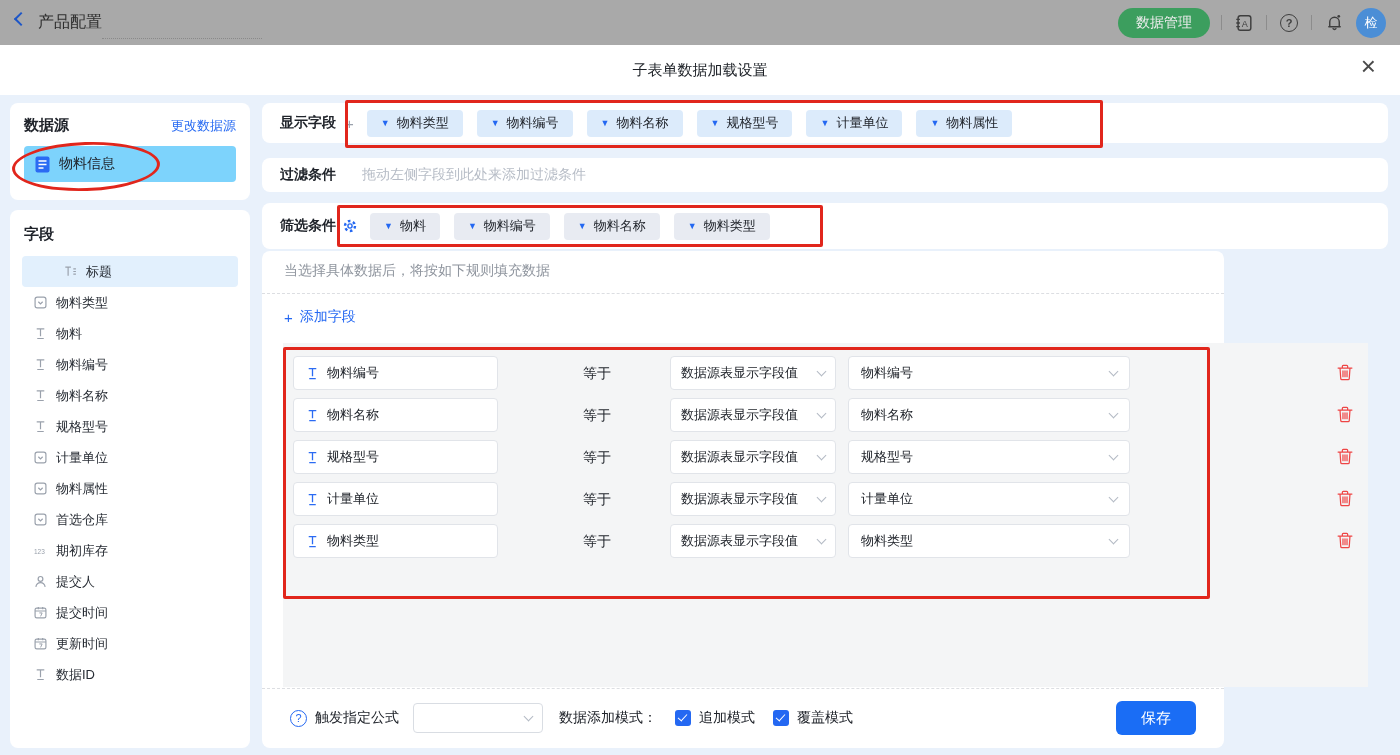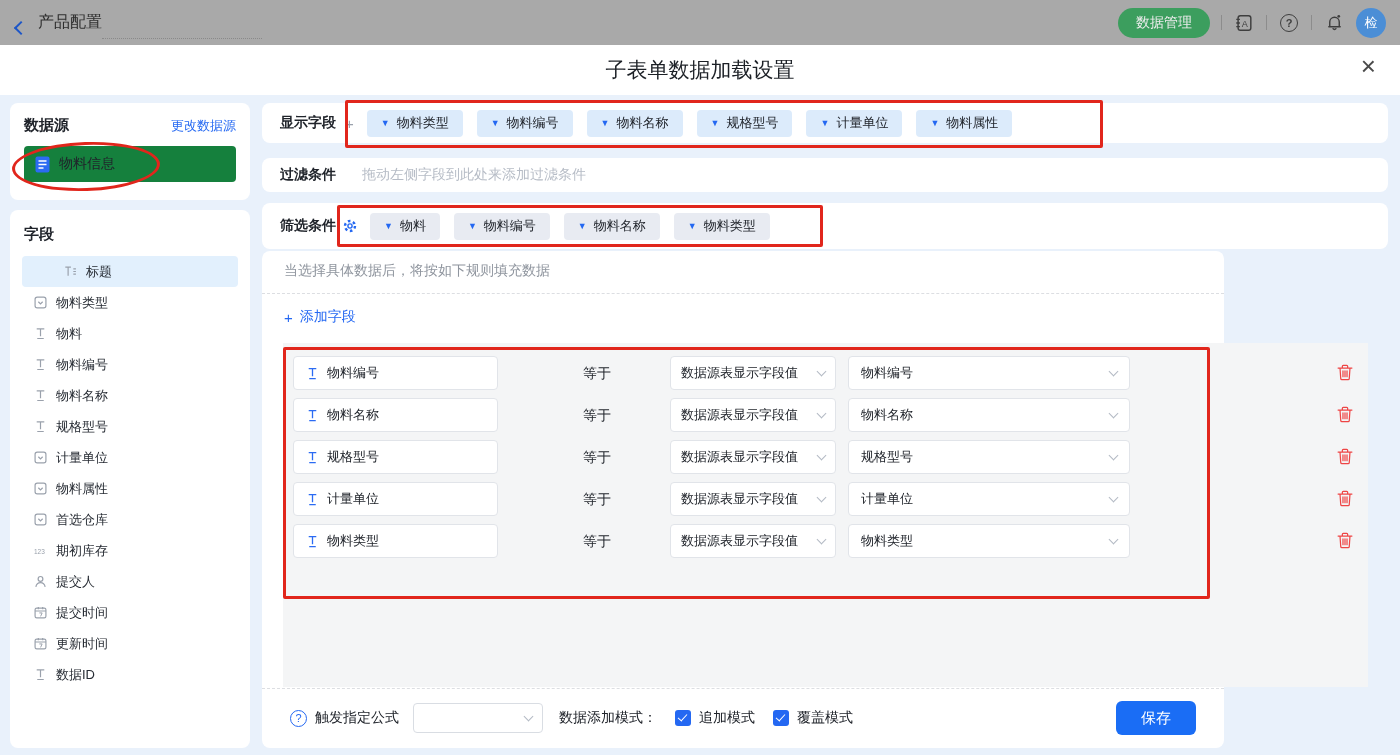--- a/index.html
+++ b/index.html
@@ -4,45 +4,45 @@
 <style>
   * { margin:0; padding:0; box-sizing:border-box; }
   html,body { width:1400px; height:755px; }
   body {
     position:relative; overflow:hidden;
     font-family:"Liberation Sans", sans-serif;
     background:#e9f1fb; color:#20242b;
   }
   
   .topbar{position:absolute;top:0;left:0;right:0;height:45px;background:#a9a9a9;z-index:1;}
-  .tb-back{position:absolute;left:16px;top:12px;display:flex;align-items:flex-end;gap:12px;cursor:pointer;}
+  .tb-back{position:absolute;left:16px;top:12px;display:flex;align-items:flex-start;gap:12px;cursor:pointer;}
   .chev-left{width:10px;height:10px;border-left:2.4px solid #1d56c8;border-bottom:2.4px solid #1d56c8;transform:rotate(45deg);margin-top:2px;}
   .tb-title{font-size:16px;color:#2f2f2f;}
   .tb-underline{position:absolute;left:102px;top:38px;width:160px;border-bottom:1px dotted #8a8a8a;}
   .tb-tabs{position:absolute;left:585px;top:0;height:45px;display:flex;align-items:center;gap:78px;}
   .tb-tab{font-size:16px;color:#2e2e2e;cursor:pointer;}
   .tb-tab.active{color:#1d5ace;}
   .tb-right{position:absolute;right:14px;top:0;height:45px;display:flex;align-items:center;gap:11px;}
   .pill{background:#3c9e5e;color:#ececec;font-size:14px;padding:6px 18px;border-radius:15px;cursor:pointer;}
   .tb-sep{width:1px;height:15px;background:#8c8c8c;}
   .tb-ic{width:22px;height:22px;display:flex;align-items:center;justify-content:center;color:#3e3e3e;cursor:pointer;}
   .help-ring{width:18px;height:18px;border:1.5px solid #3e3e3e;border-radius:50%;display:grid;place-items:center;font-size:11px;font-weight:bold;color:#3e3e3e;}
   .avatar{width:30px;height:30px;border-radius:50%;background:#4b8ed6;color:#fff;display:grid;place-items:center;font-size:13px;cursor:pointer;}
   
   .modal-header{position:absolute;top:45px;left:0;right:0;height:50px;background:#fff;display:flex;align-items:center;justify-content:center;z-index:1;}
-  .modal-title{font-size:21px;color:#1c2026;}
+  .modal-title{font-size:15px;color:#1c2026;}
   .modal-close{position:absolute;right:24px;top:8px;font-size:26px;color:#4a4a4a;line-height:1;cursor:pointer;font-weight:300;}
   
   .card{position:absolute;background:#fff;border-radius:8px;z-index:1;}
   
   #card-ds{left:10px;top:103px;width:240px;height:97px;padding:13px 14px;}
   .ds-head{display:flex;justify-content:space-between;align-items:center;}
   .ds-title{font-size:15px;font-weight:bold;color:#20242b;}
   .ds-link{font-size:13px;color:#2468f2;cursor:pointer;}
-  .ds-item{margin-top:11px;height:36px;background:#15803d;border-radius:4px;display:flex;align-items:center;gap:9px;padding:0 11px;font-size:14px;color:#20242b;cursor:pointer;}
+  .ds-item{margin-top:11px;height:36px;background:#7dd3fc;border-radius:4px;display:flex;align-items:center;gap:9px;padding:0 11px;font-size:14px;color:#20242b;cursor:pointer;}
   
   #card-fields{left:10px;top:210px;width:240px;height:538px;padding:15px 12px;}
   .fields-title{font-size:15px;font-weight:bold;color:#20242b;margin:0 0 12px 2px;}
   .field-item{height:31px;display:flex;align-items:center;gap:9px;padding:0 11px;font-size:13px;color:#262b33;border-radius:4px;cursor:grab;}
   .field-item.selected{background:#e2f0fd;padding-left:41px;}
   .fi-icon{width:14px;height:14px;display:flex;align-items:center;justify-content:center;color:#9aa1ac;flex:none;}
   .fi-icon svg{width:13px;height:13px;}
   
   #card-display{left:262px;top:103px;width:1126px;height:40px;display:flex;align-items:center;padding:0 18px;}
   #card-filter{left:262px;top:158px;width:1126px;height:34px;display:flex;align-items:center;padding:0 18px;}

